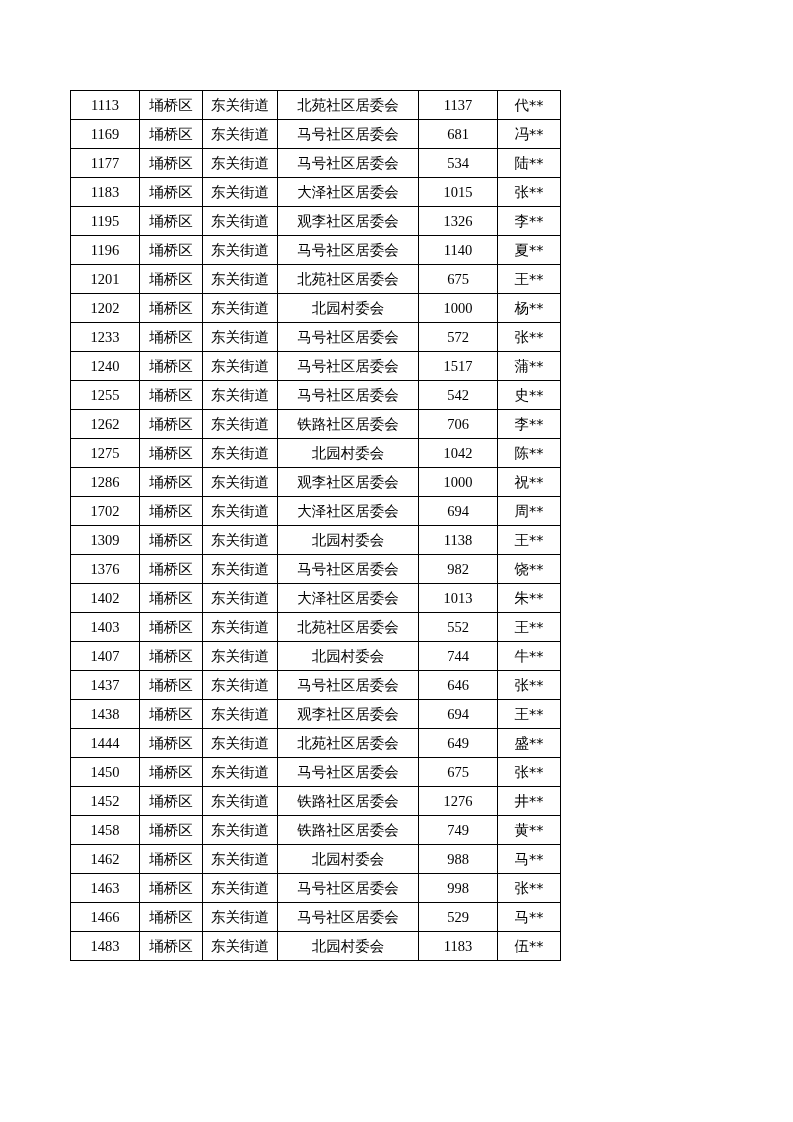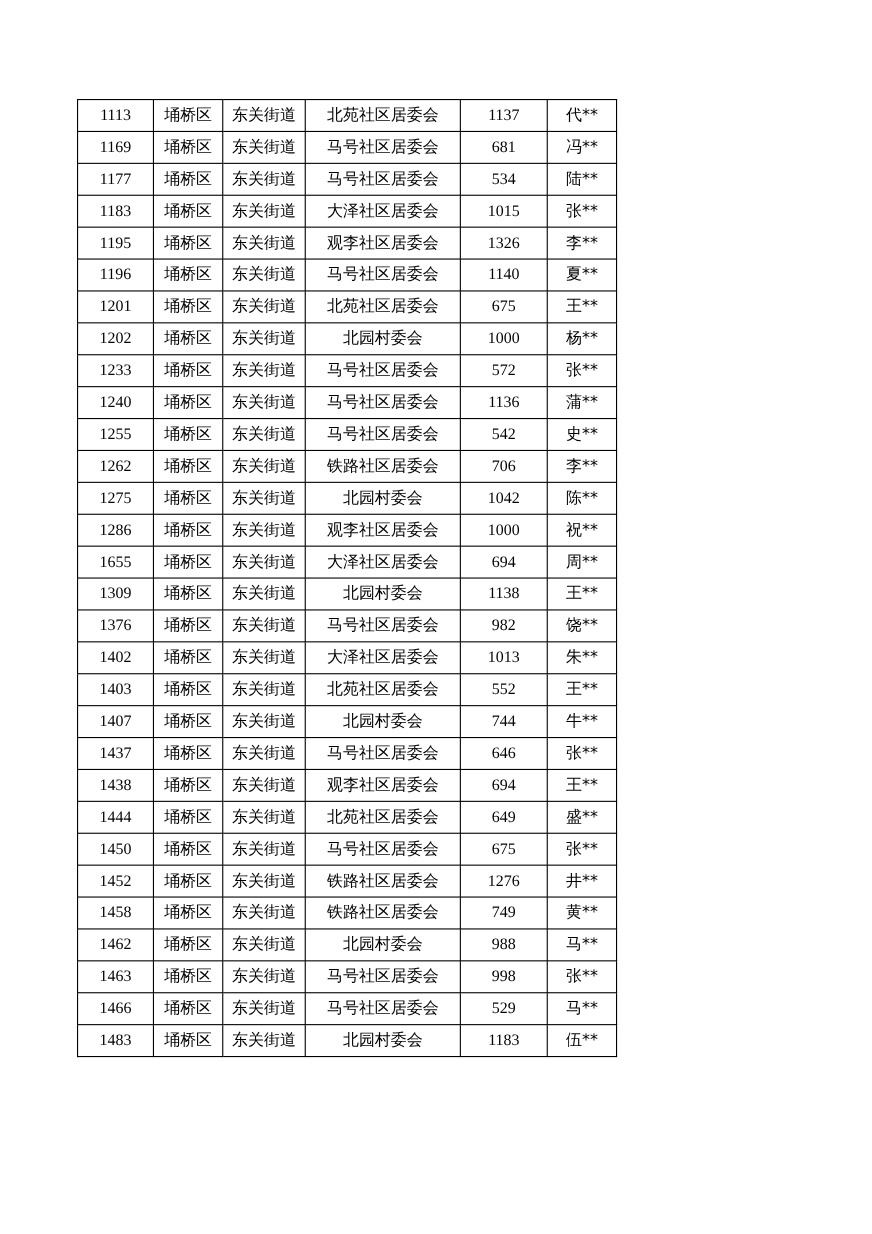--- a/index.html
+++ b/index.html
@@ -124,21 +124,21 @@
             <td class="c2 cjk">东关街道</td>
             <td class="c3 cjk">马号社区居委会</td>
             <td class="c4">572</td>
             <td class="c5 cjk">张**</td>
           </tr>
           <tr>
             <td class="c0">1240</td>
             <td class="c1 cjk">埇桥区</td>
             <td class="c2 cjk">东关街道</td>
             <td class="c3 cjk">马号社区居委会</td>
-            <td class="c4">1136</td>
+            <td class="c4">1517</td>
             <td class="c5 cjk">蒲**</td>
           </tr>
           <tr>
             <td class="c0">1255</td>
             <td class="c1 cjk">埇桥区</td>
             <td class="c2 cjk">东关街道</td>
             <td class="c3 cjk">马号社区居委会</td>
             <td class="c4">542</td>
             <td class="c5 cjk">史**</td>
           </tr>
@@ -160,21 +160,21 @@
           </tr>
           <tr>
             <td class="c0">1286</td>
             <td class="c1 cjk">埇桥区</td>
             <td class="c2 cjk">东关街道</td>
             <td class="c3 cjk">观李社区居委会</td>
             <td class="c4">1000</td>
             <td class="c5 cjk">祝**</td>
           </tr>
           <tr>
-            <td class="c0">1655</td>
+            <td class="c0">1702</td>
             <td class="c1 cjk">埇桥区</td>
             <td class="c2 cjk">东关街道</td>
             <td class="c3 cjk">大泽社区居委会</td>
             <td class="c4">694</td>
             <td class="c5 cjk">周**</td>
           </tr>
           <tr>
             <td class="c0">1309</td>
             <td class="c1 cjk">埇桥区</td>
             <td class="c2 cjk">东关街道</td>

